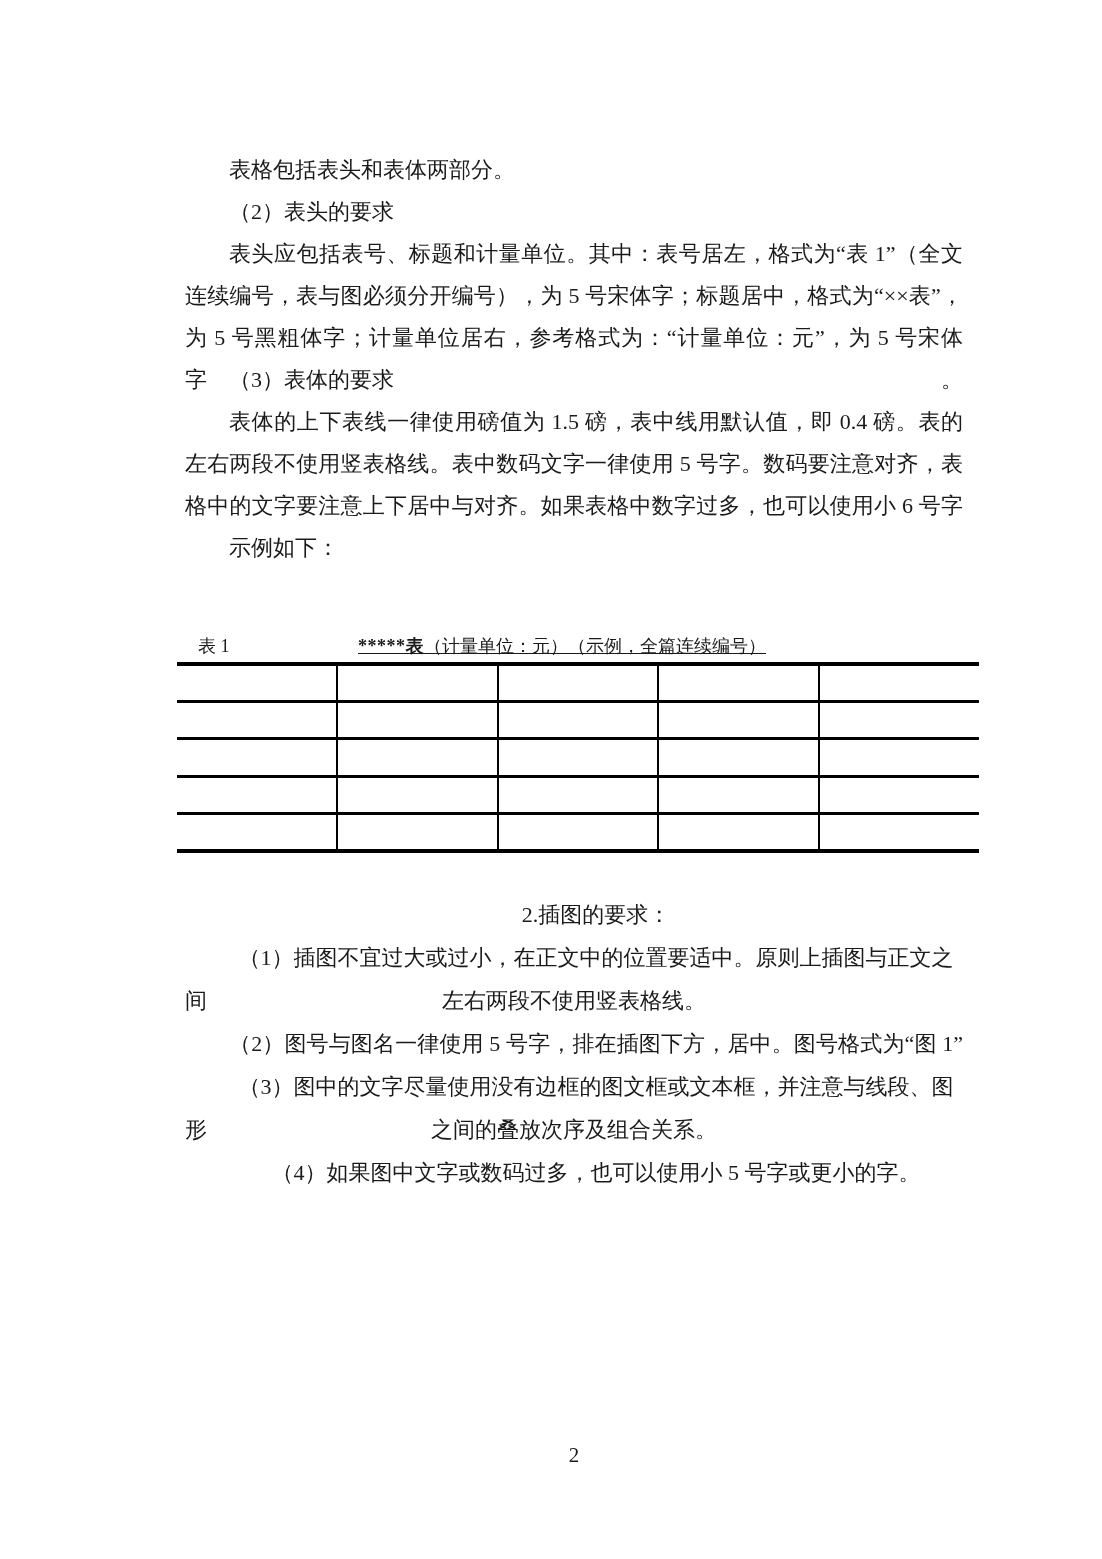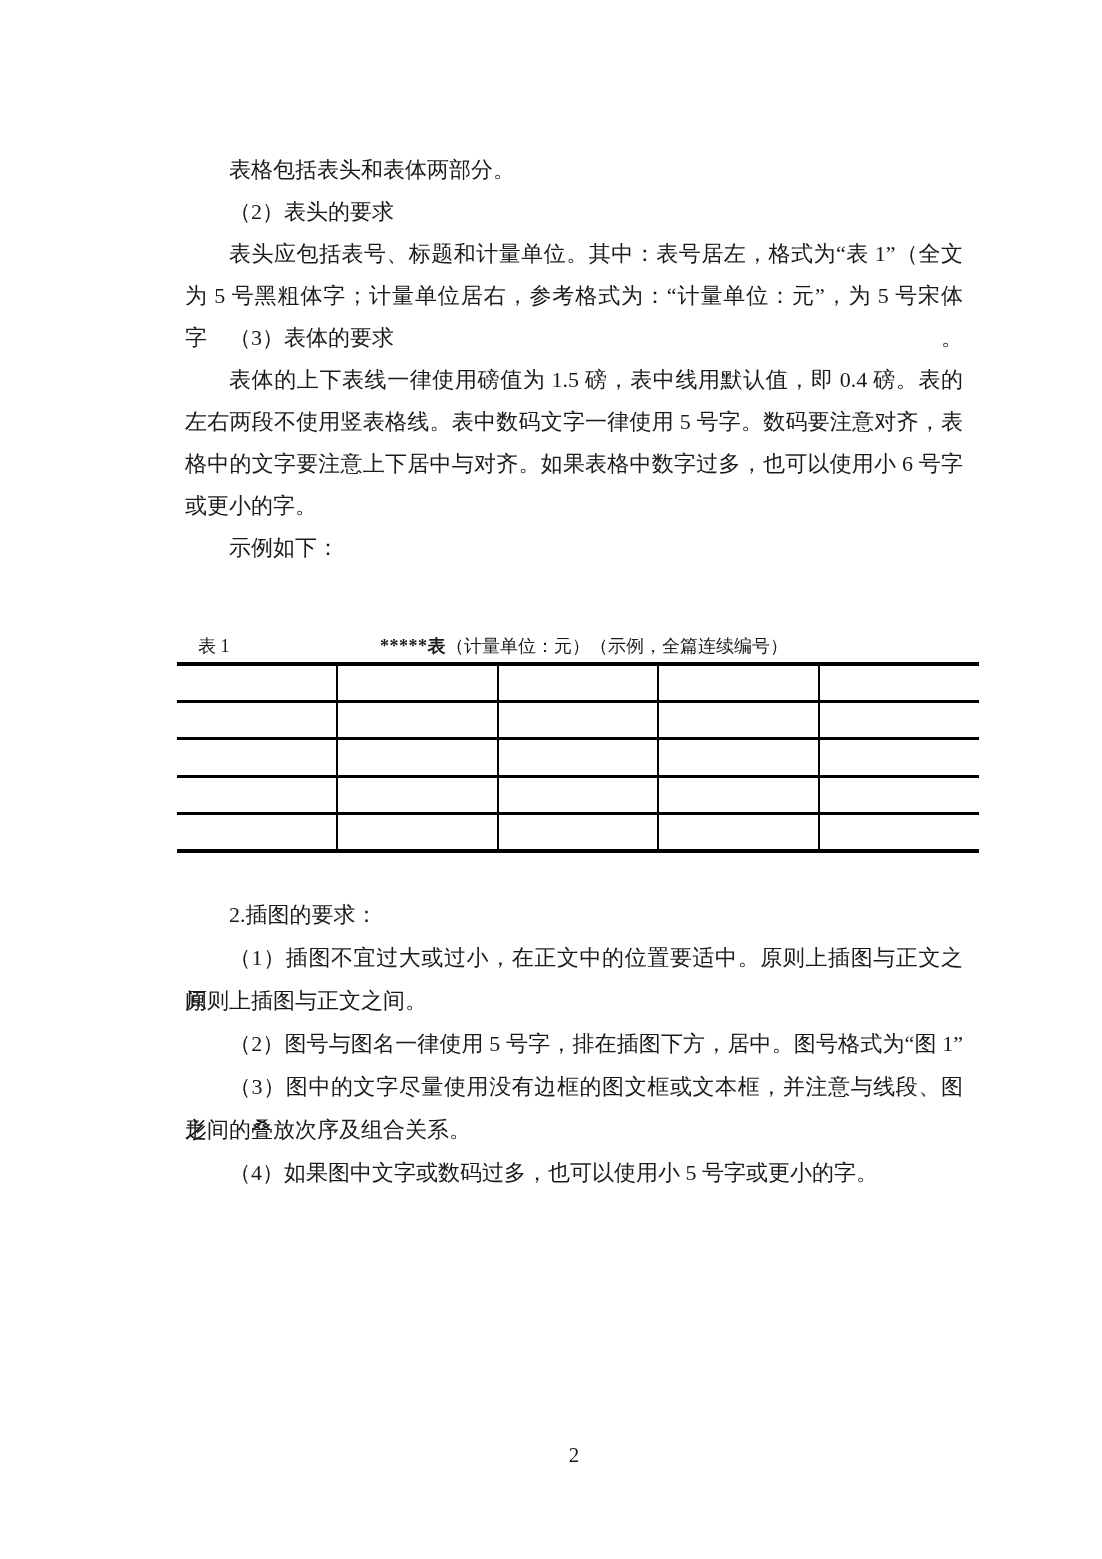--- a/index.html
+++ b/index.html
@@ -20,44 +20,45 @@
   
   .body-text {
     position: absolute;
     left: 185px;
     width: 778px;
     font-size: 22px;
   }
   .sec1 { top: 149px; }
   .sec1 .ln { height: 42px; line-height: 42px; }
   .sec2 { top: 893px; }
-  .sec2 .ln { height: 43px; line-height: 43px; }
+  .sec2 .ln { height: 43px; line-height: 43px; text-align: center; }
   .ln { white-space: normal; overflow: visible; }
   .ind { text-indent: 44px; }
   .fill { text-align: justify; text-align-last: justify; }
   
   .caption {
     position: absolute;
     left: 180px;
     top: 632px;
     width: 799px;
     height: 28px;
     line-height: 28px;
     font-size: 18px;
   }
   .cap-label {
     position: absolute;
     left: 18px;
     top: 0;
   }
   .cap-title {
     position: absolute;
-    left: 200px;
+    left: 178px;
     top: 0;
     white-space: nowrap;
+    text-decoration: underline;
   }
   .cap-title b { font-weight: bold; letter-spacing: 0.5px; }
   
   .extable {
     position: absolute;
     left: 177px;
     top: 662px;
     width: 802px;
     height: 191px;
     box-sizing: border-box;
@@ -91,26 +92,26 @@
 </style>
 </head>
 <body>
 
 <div class="page">
 
   <div class="body-text sec1">
     <div class="ln ind">表格包括表头和表体两部分。</div>
     <div class="ln ind">（2）表头的要求</div>
     <div class="ln ind fill">表头应包括表号、标题和计量单位。其中：表号居左，格式为“表 1”（全文</div>
+    <div class="ln fill">连续编号，表与图必须分开编号），为 5 号宋体字；标题居中，格式为“××表”，</div>
     <div class="ln fill">为 5 号黑粗体字；计量单位居右，参考格式为：“计量单位：元”，为 5 号宋体字。</div>
     <div class="ln ind">（3）表体的要求</div>
     <div class="ln ind fill">表体的上下表线一律使用磅值为 1.5 磅，表中线用默认值，即 0.4 磅。表的</div>
     <div class="ln fill">左右两段不使用竖表格线。表中数码文字一律使用 5 号字。数码要注意对齐，表</div>
     <div class="ln fill">格中的文字要注意上下居中与对齐。如果表格中数字过多，也可以使用小 6 号字</div>
-    <div class="ln">或更小的字。</div>
     <div class="ln ind">示例如下：</div>
   </div>
 
   <div class="caption">
     <span class="cap-label">表 1</span>
     <span class="cap-title"><b>*****表</b><span>（计量单位：元）（示例，全篇连续编号）</span></span>
   </div>
 
   <div class="extable">
       <div class="trow">
@@ -146,21 +147,21 @@
         <div class="tcell"></div>
         <div class="tcell"></div>
         <div class="tcell"></div>
         <div class="tcell"></div>
       </div>
     </div>
 
   <div class="body-text sec2">
     <div class="ln ind">2.插图的要求：</div>
     <div class="ln ind fill">（1）插图不宜过大或过小，在正文中的位置要适中。原则上插图与正文之间</div>
-    <div class="ln">原则上插图与正文之间。</div>
+    <div class="ln">左右两段不使用竖表格线。</div>
     <div class="ln ind fill">（2）图号与图名一律使用 5 号字，排在插图下方，居中。图号格式为“图 1”</div>
     <div class="ln ind fill">（3）图中的文字尽量使用没有边框的图文框或文本框，并注意与线段、图形</div>
     <div class="ln">之间的叠放次序及组合关系。</div>
     <div class="ln ind">（4）如果图中文字或数码过多，也可以使用小 5 号字或更小的字。</div>
   </div>
 
   <div class="pagenum">2</div>
 
 </div>
 

